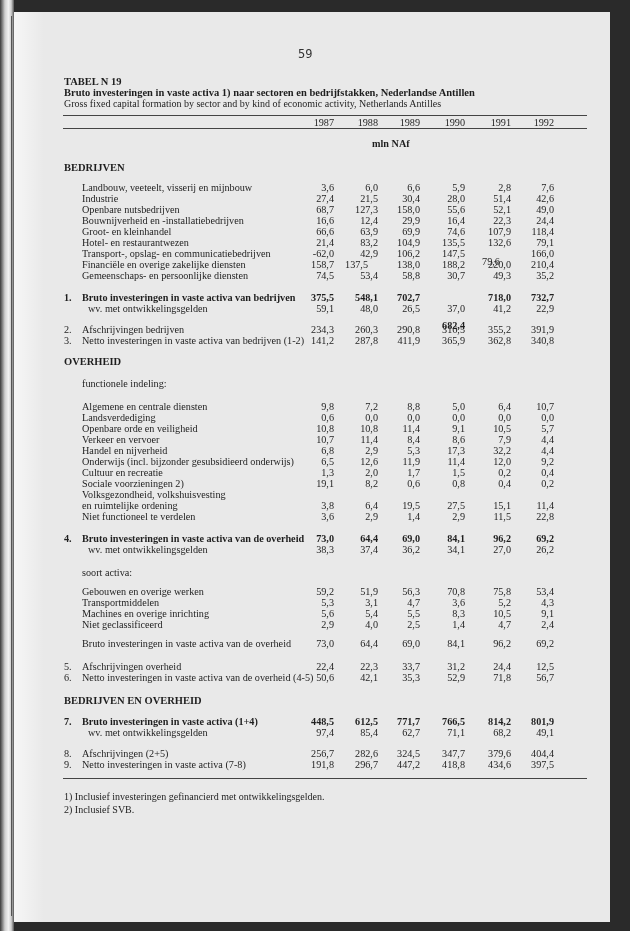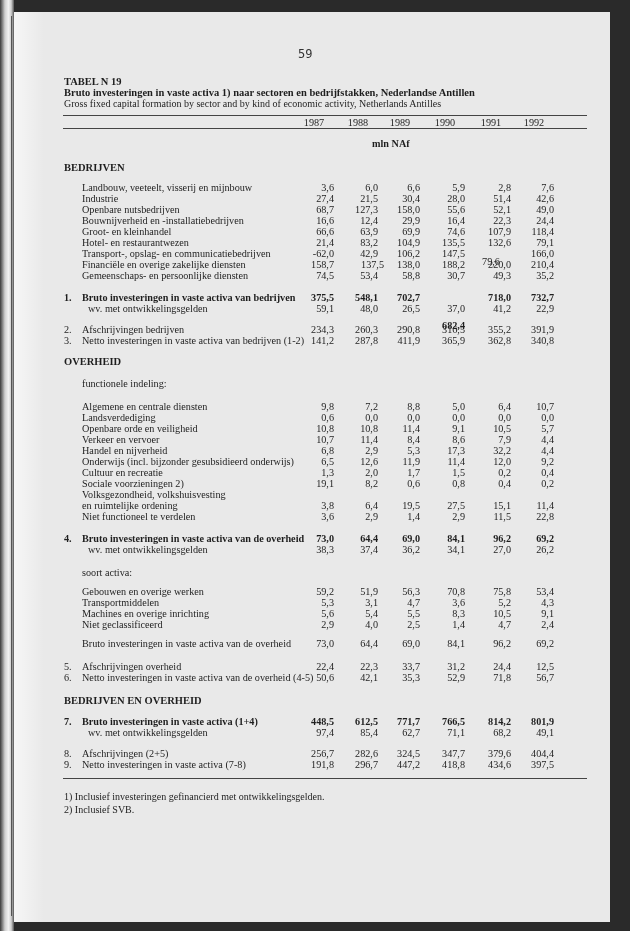--- a/index.html
+++ b/index.html
@@ -14,21 +14,21 @@
     .abs { position:absolute; white-space:nowrap; }
     .pagenum { left:298px; top:47px; font-family:"DejaVu Sans Mono", monospace; font-size:12px; color:#333; }
     .t-id { left:64px; top:76px; font-size:10.5px; font-weight:bold; }
     .t-nl { left:64px; top:87px; font-size:10.5px; font-weight:bold; }
     .t-en { left:64px; top:98px; font-size:10px; }
     .rule { position:absolute; height:1px; background:#444; }
     .lbl { font-size:10.2px; line-height:11px; }
     .b { font-weight:bold; }
     .sec { font-size:10.5px; font-weight:bold; }
     .num { position:absolute; font-size:10.2px; text-align:right; width:40px; }
-    .yr { position:absolute; font-size:10.2px; text-align:center; width:40px; top:117px; }
+    .yr { position:absolute; font-size:10.2px; text-align:right; width:40px; top:117px; }
     .unit { left:372px; top:138px; font-size:10.2px; font-weight:bold; }
     .fn { font-size:10px; }
   </style>
 </head>
 <body>
 
 <div class="page"></div>
 <div class="pageshade"></div>
 <div class="spine"></div>
 <div class="spine-line"></div>
@@ -125,21 +125,21 @@
       <div class="num" style="left: 338px; top: 248px;">42,9</div>
       <div class="num" style="left: 380px; top: 248px;">106,2</div>
       <div class="num" style="left: 425px; top: 248px;">147,5</div>
       <div class="num" style="left: 471px; top: 256px; text-align: center;">79,6</div>
       <div class="num" style="left: 514px; top: 248px;">166,0</div>
     </div>
     <div>
       <div class="abs lbl" style="left: 64px; top: 259px;"></div>
       <div class="abs lbl" style="left: 82px; top: 259px;">Financiële en overige zakelijke diensten</div>
       <div class="num" style="left: 294px; top: 259px;">158,7</div>
-      <div class="num" style="left: 344px; top: 259px;">137,5</div>
+      <div class="num" style="left: 328px; top: 259px;">137,5</div>
       <div class="num" style="left: 380px; top: 259px;">138,0</div>
       <div class="num" style="left: 425px; top: 259px;">188,2</div>
       <div class="num" style="left: 471px; top: 259px;">220,0</div>
       <div class="num" style="left: 514px; top: 259px;">210,4</div>
     </div>
     <div>
       <div class="abs lbl" style="left: 64px; top: 270px;"></div>
       <div class="abs lbl" style="left: 82px; top: 270px;">Gemeenschaps- en persoonlijke diensten</div>
       <div class="num" style="left: 294px; top: 270px;">74,5</div>
       <div class="num" style="left: 338px; top: 270px;">53,4</div>

